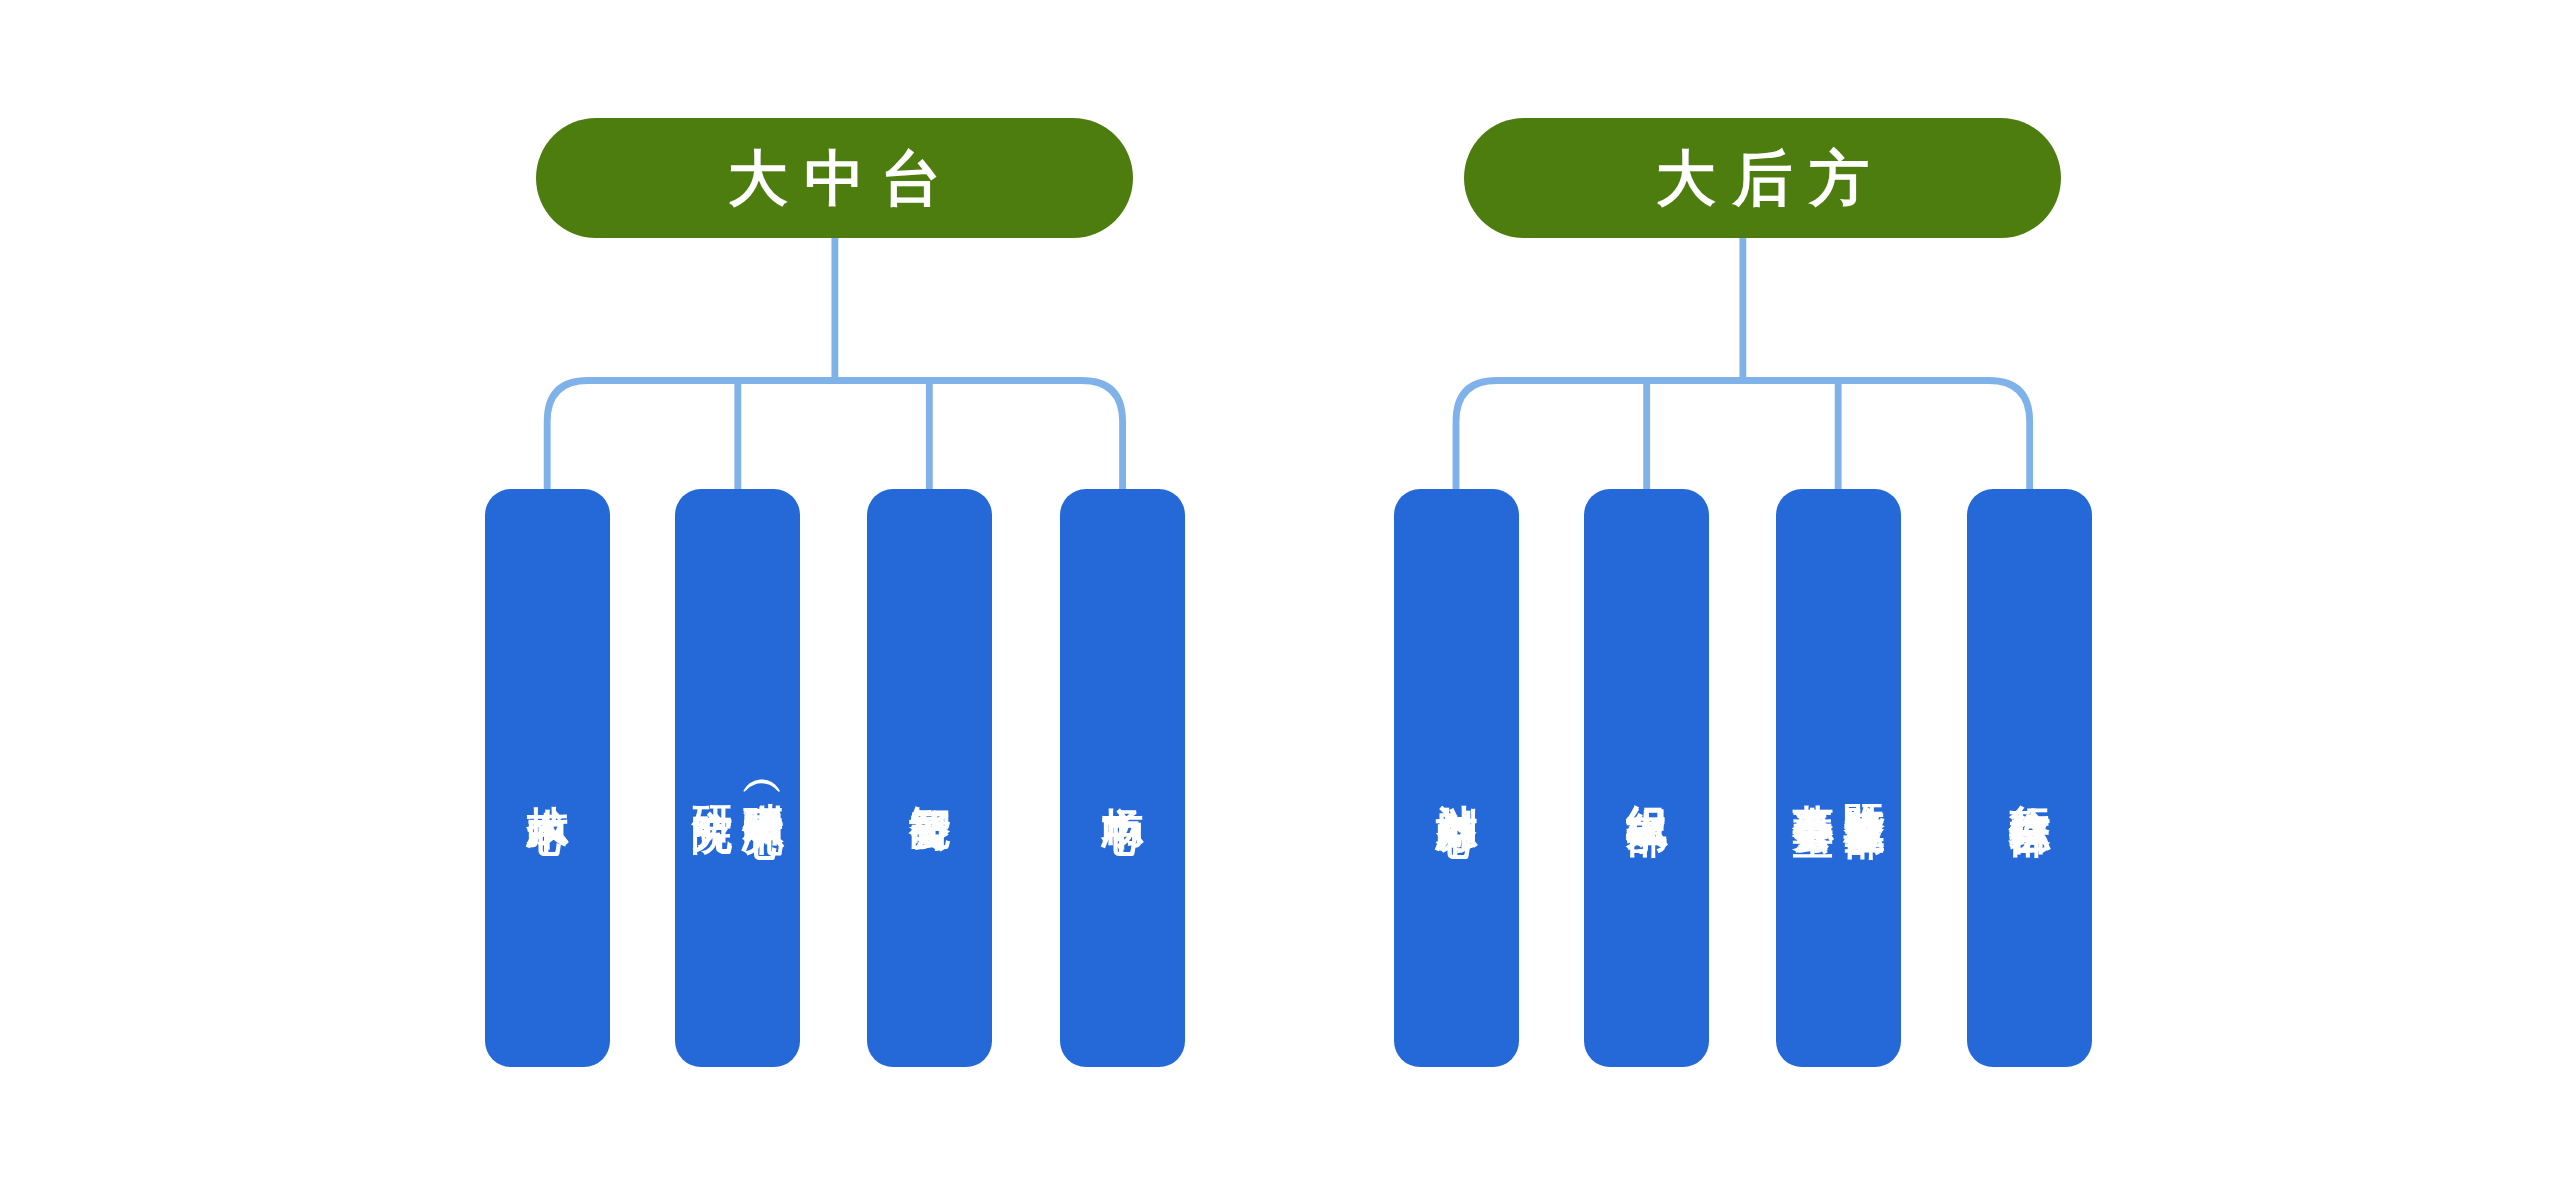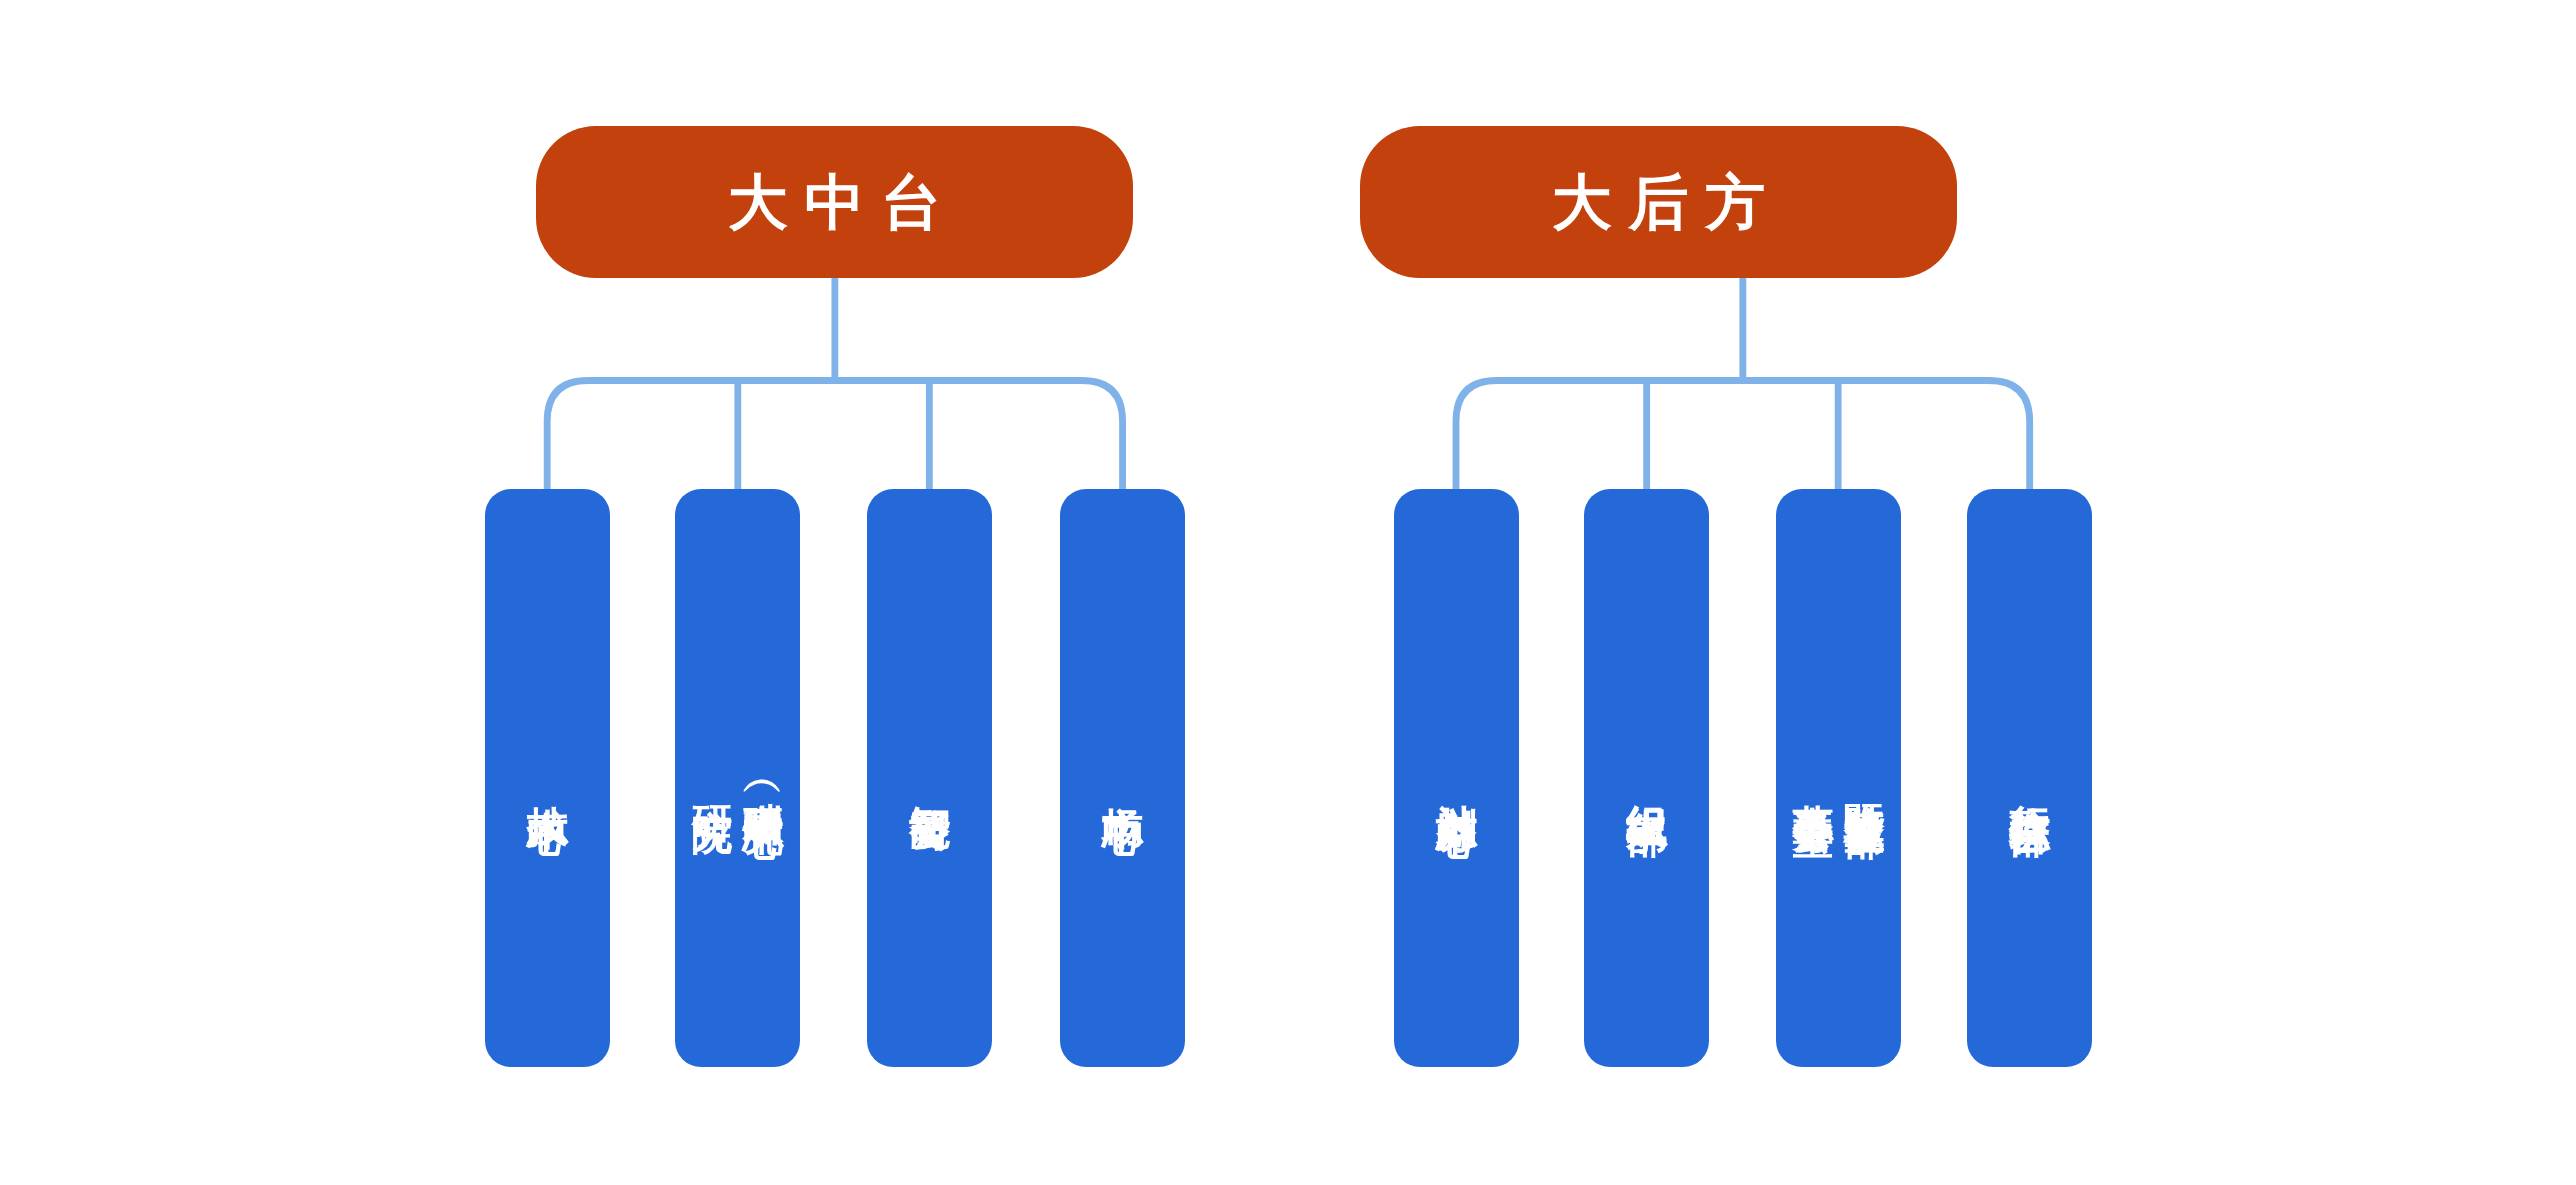--- a/index.html
+++ b/index.html
@@ -18,27 +18,26 @@
   #connector-layer {
     position: absolute;
     left: 0;
     top: 0;
     width: 2576px;
     height: 1186px;
   }
   .header-pill {
     position: absolute;
     width: 597px;
-    height: 152px;
+    height: 120px;
     border-radius: 60px;
-    background: #c2410c;
+    background: #4d7c0f;
     display: flex;
     align-items: center;
     justify-content: center;
-    margin-top: 8px;
   }
   .header-label {
     color: #ffffff;
     font-size: 60px;
     font-weight: 700;
     letter-spacing: 0.28em;
     margin-right: -0.28em;
     white-space: nowrap;
     line-height: 1;
   }
@@ -113,21 +112,21 @@
       <span>智能公司</span>
     </div>
   </div>
 
   <div class="child-pill" style="left:1060px;">
     <div class="vtext">
       <span>市场中心</span>
     </div>
   </div>
 
-  <div class="header-pill" style="left:1360px; top:118px;">
+  <div class="header-pill" style="left:1464px; top:118px;">
     <span class="header-label">大后方</span>
   </div>
 
   <div class="child-pill" style="left:1394px;">
     <div class="vtext">
       <span>计划财务中心</span>
     </div>
   </div>
 
   <div class="child-pill" style="left:1584px;">

